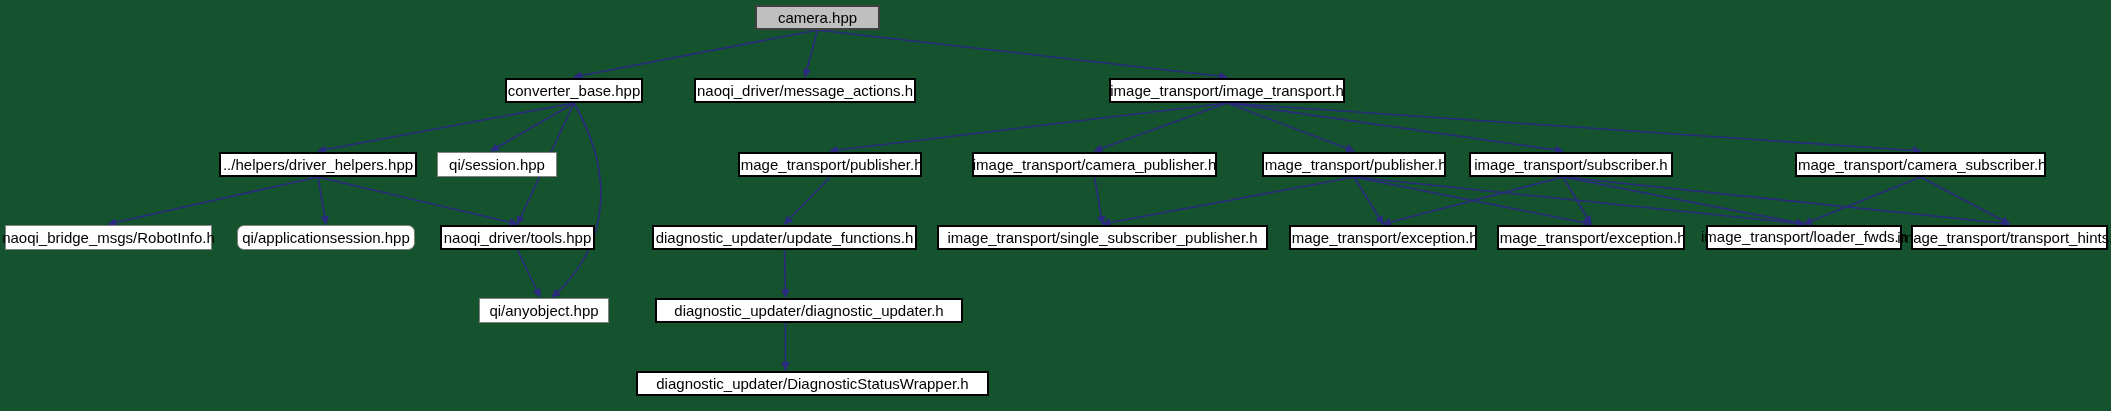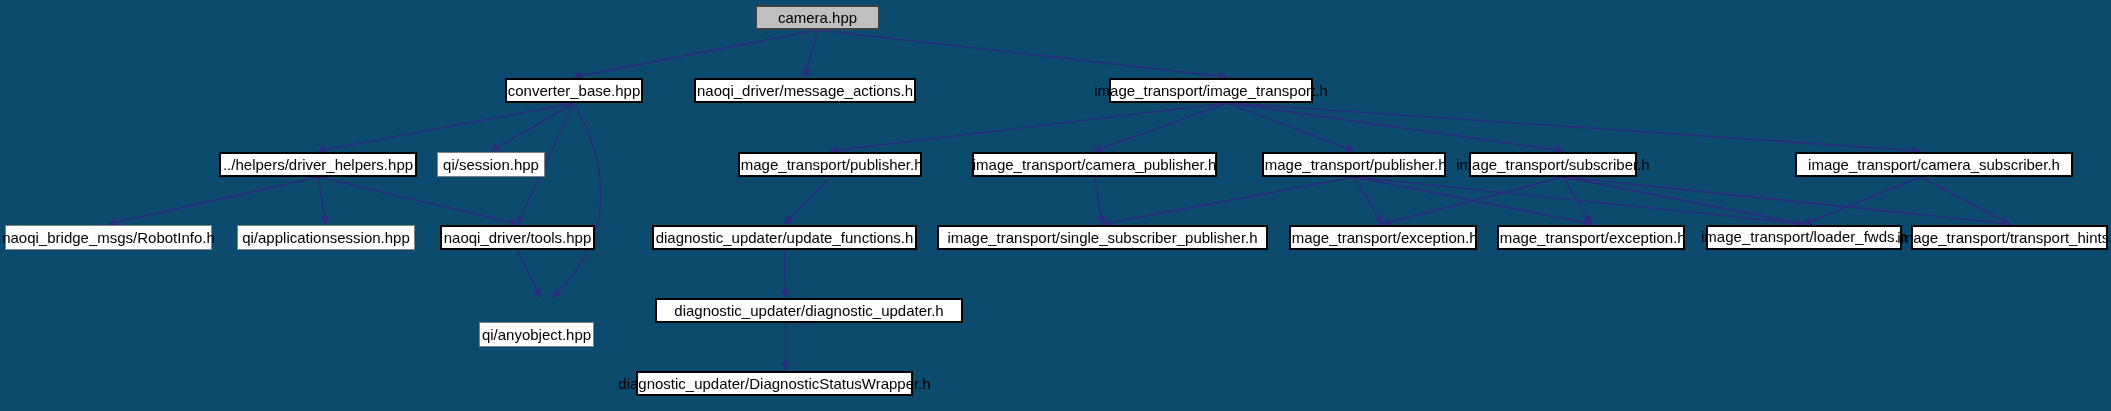--- a/index.html
+++ b/index.html
@@ -1,18 +1,18 @@
 <!DOCTYPE html>
 <html><head>
 <meta charset="utf-8">
 <title>camera.hpp include dependency graph</title>
 <style>
   html,body{margin:0;padding:0;background:#ffffff;}
   body{font-family:"Liberation Sans",sans-serif;}
-  #graph{position:relative;width:2111px;height:411px;background:#0c4a6e;overflow:hidden;}
+  #graph{position:relative;width:2111px;height:411px;background:#14532d;overflow:hidden;}
   #edges{position:absolute;left:0;top:0;width:2111px;height:411px;pointer-events:none;}
   .node{
     position:absolute;
     box-sizing:border-box;
     display:flex;align-items:center;justify-content:center;
     background:#ffffff;
     border:1px solid #808080;
     font-size:15px;
     color:#000000;
     white-space:nowrap;
@@ -68,48 +68,48 @@
   <div id="nodes-layer">
       <div class="node root" style="left: 755px; top: 5px; width: 125px;">
         <span>camera.hpp</span>
       </div>
       <div class="node bold" style="left: 505px; top: 78px; width: 138px;">
         <span>converter_base.hpp</span>
       </div>
       <div class="node bold" style="left: 694px; top: 78px; width: 222px;">
         <span>naoqi_driver/message_actions.h</span>
       </div>
-      <div class="node bold" style="left: 1109px; top: 78px; width: 204px;">
+      <div class="node bold" style="left: 1109px; top: 78px; width: 236px;">
         <span>image_transport/image_transport.h</span>
       </div>
       <div class="node bold" style="left: 219px; top: 152px; width: 198px;">
         <span>../helpers/driver_helpers.hpp</span>
       </div>
-      <div class="node " style="left: 437px; top: 152px; width: 108px;">
+      <div class="node " style="left: 437px; top: 152px; width: 120px;">
         <span>qi/session.hpp</span>
       </div>
       <div class="node bold" style="left: 738px; top: 152px; width: 184px;">
         <span>image_transport/publisher.h</span>
       </div>
       <div class="node bold" style="left: 972px; top: 152px; width: 245px;">
         <span>image_transport/camera_publisher.h</span>
       </div>
       <div class="node bold" style="left: 1262px; top: 152px; width: 184px;">
         <span>image_transport/publisher.h</span>
       </div>
-      <div class="node bold" style="left: 1469px; top: 152px; width: 168px;">
+      <div class="node bold" style="left: 1469px; top: 152px; width: 204px;">
         <span>image_transport/subscriber.h</span>
       </div>
-      <div class="node bold" style="left: 1795px; top: 152px; width: 278px;">
+      <div class="node bold" style="left: 1795px; top: 152px; width: 251px;">
         <span>image_transport/camera_subscriber.h</span>
       </div>
       <div class="node " style="left: 5px; top: 225px; width: 207px; text-align: right;">
         <span>naoqi_bridge_msgs/RobotInfo.h</span>
       </div>
-      <div class="node " style="left: 237px; top: 225px; width: 178px;">
+      <div class="node " style="left: 237px; top: 225px; width: 178px; border-radius: 7px;">
         <span>qi/applicationsession.hpp</span>
       </div>
       <div class="node bold" style="left: 440px; top: 225px; width: 155px;">
         <span>naoqi_driver/tools.hpp</span>
       </div>
       <div class="node bold" style="left: 652px; top: 225px; width: 265px;">
         <span>diagnostic_updater/update_functions.h</span>
       </div>
       <div class="node bold" style="left: 937px; top: 225px; width: 331px; text-align: right;">
         <span>image_transport/single_subscriber_publisher.h</span>
@@ -119,23 +119,23 @@
       </div>
       <div class="node bold" style="left: 1497px; top: 225px; width: 188px;">
         <span>image_transport/exception.h</span>
       </div>
       <div class="node bold" style="left: 1706px; top: 225px; width: 196px; align-items: flex-end;">
         <span>image_transport/loader_fwds.h</span>
       </div>
       <div class="node bold" style="left: 1911px; top: 225px; width: 197px;">
         <span>image_transport/transport_hints.h</span>
       </div>
-      <div class="node " style="left: 479px; top: 298px; width: 115px; margin-top: 24px;">
+      <div class="node " style="left: 479px; top: 298px; width: 130px;">
         <span>qi/anyobject.hpp</span>
       </div>
       <div class="node bold" style="left: 655px; top: 298px; width: 308px; align-items: center;">
         <span>diagnostic_updater/diagnostic_updater.h</span>
       </div>
-      <div class="node bold" style="left: 636px; top: 371px; width: 277px;">
+      <div class="node bold" style="left: 636px; top: 371px; width: 353px;">
         <span>diagnostic_updater/DiagnosticStatusWrapper.h</span>
       </div>
     </div>
 </div>
 
 </body></html>

